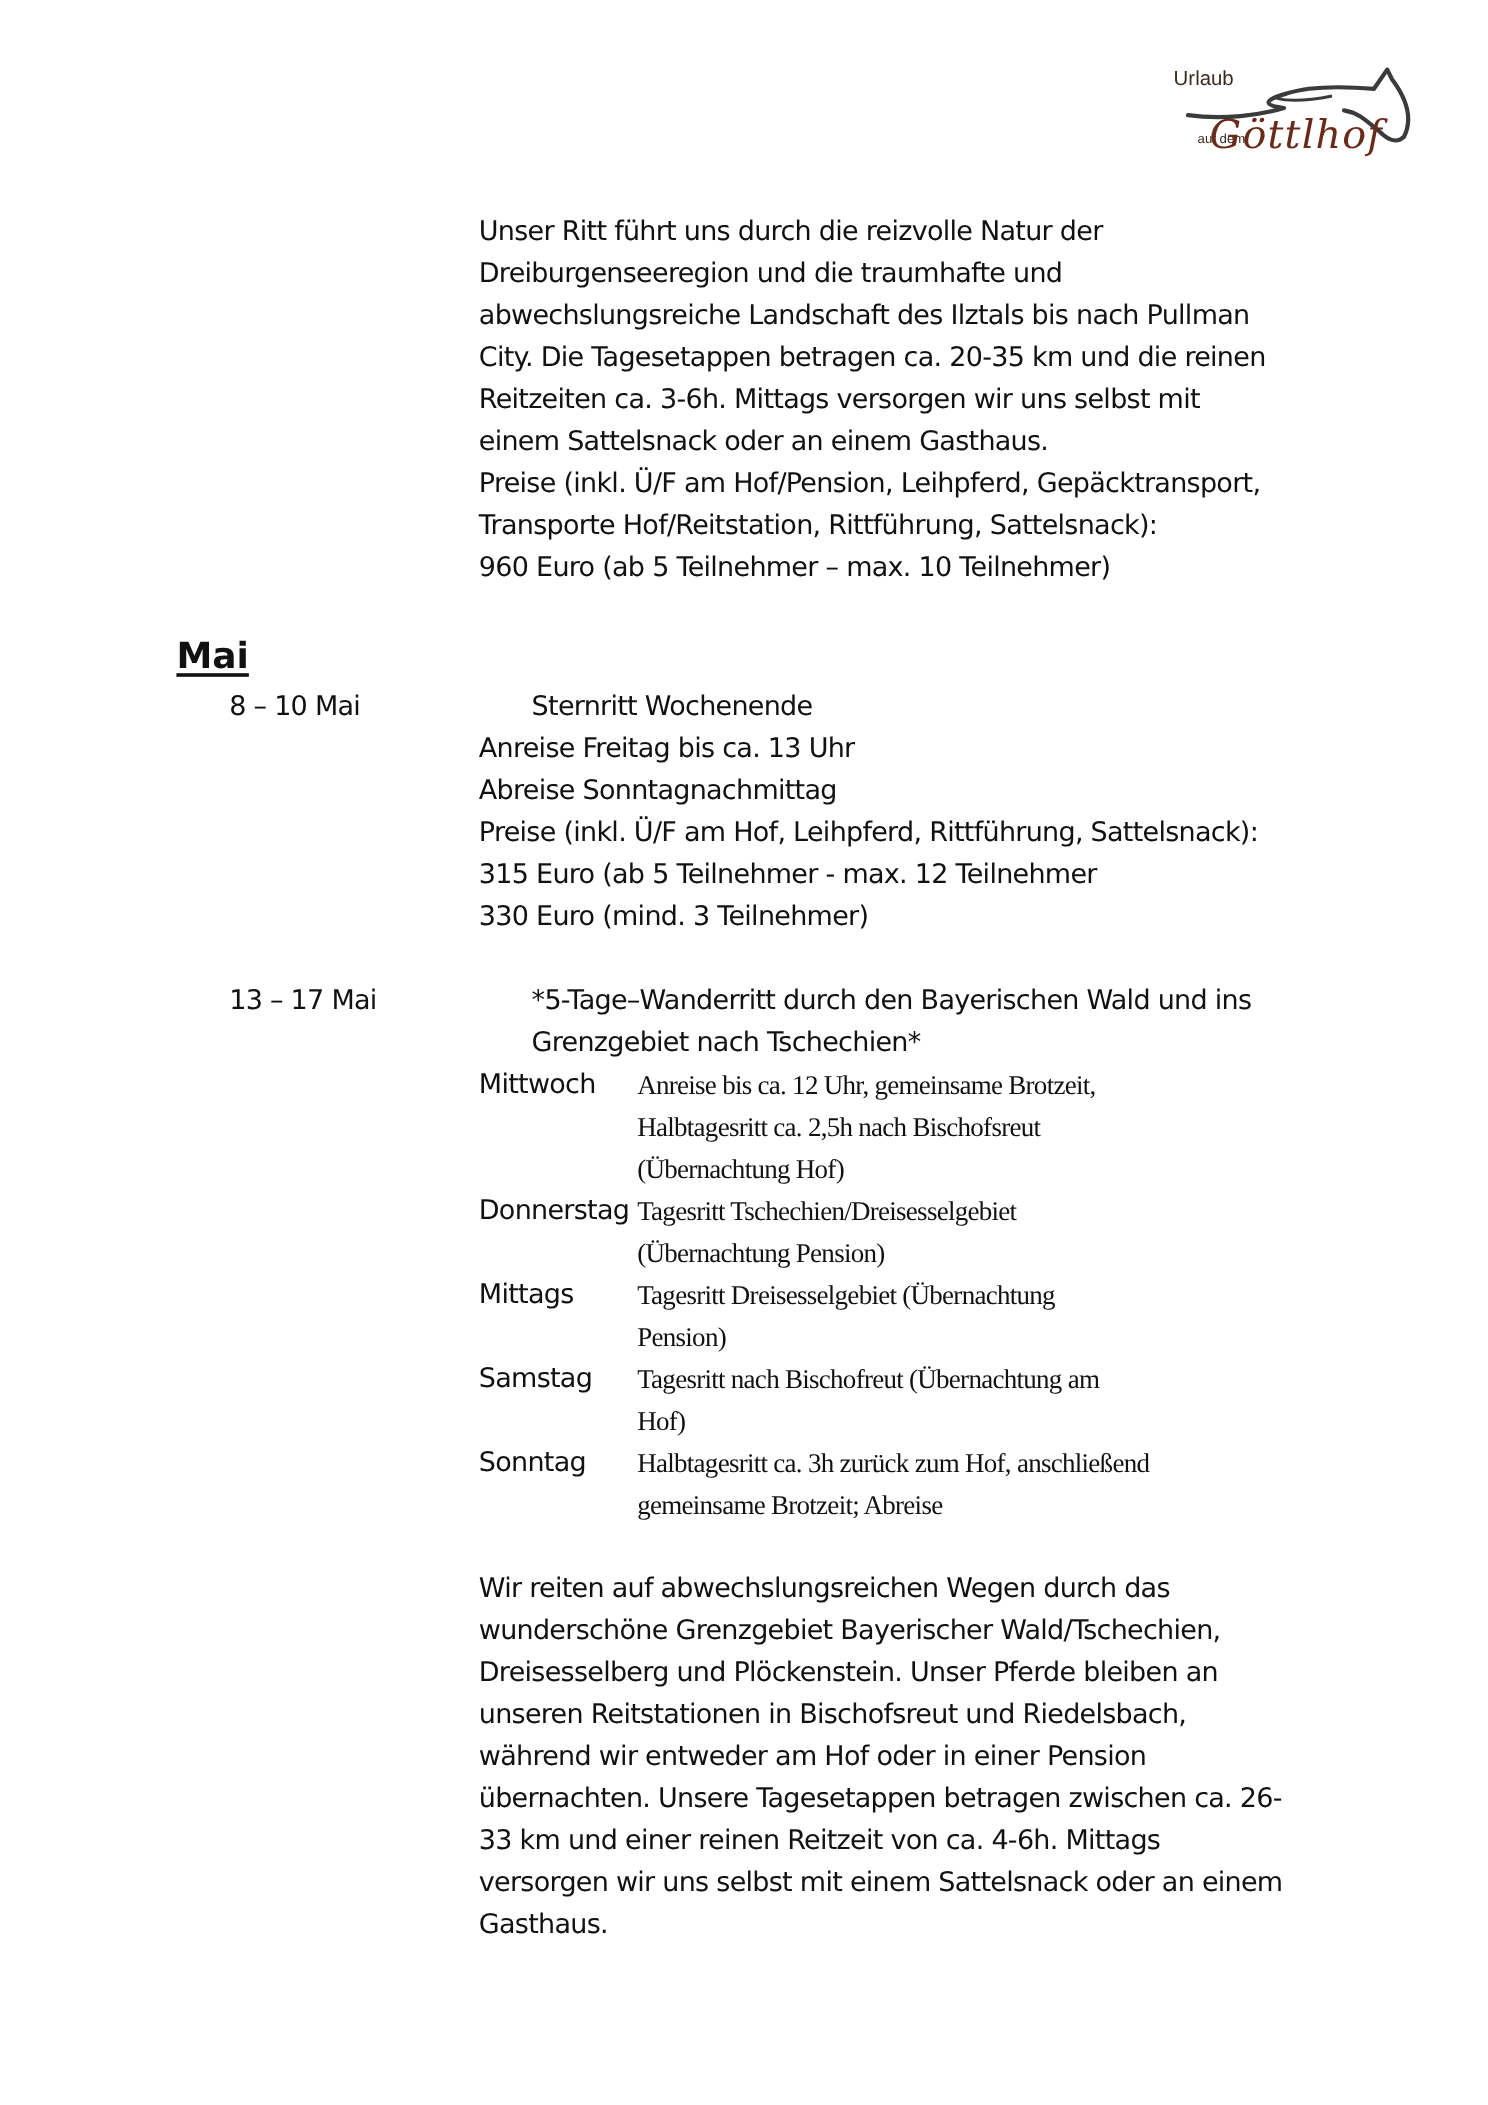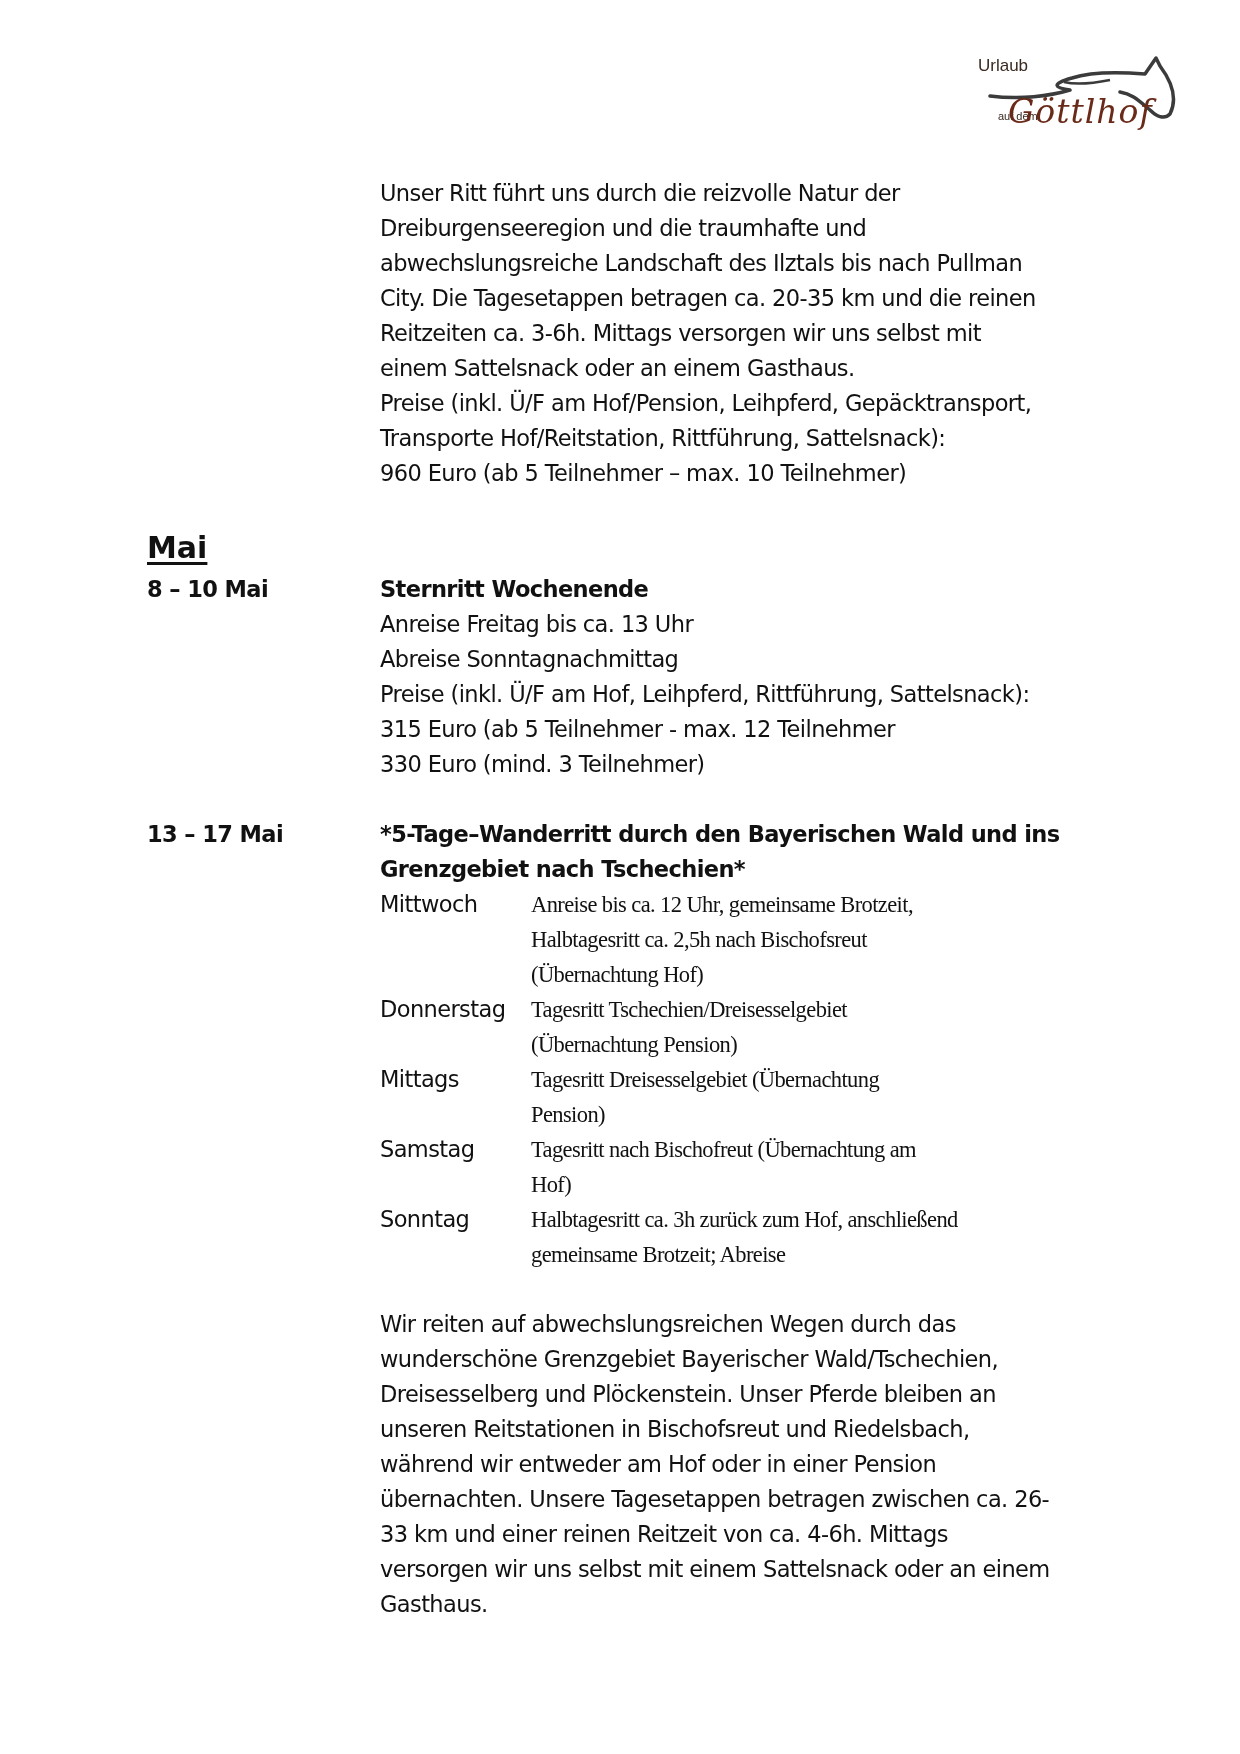--- a/index.html
+++ b/index.html
@@ -9,27 +9,27 @@
   }
   .logo {
     position: absolute; left: 960px; top: 38px; width: 220px; height: 100px;
   }
   .logo .t1 { position: absolute; left: 18px; top: 18px; font-family: "Liberation Sans", sans-serif; font-size: 17px; color: #3a2a20; }
   .logo .t2 { position: absolute; left: 38px; top: 38px; font-family: "Liberation Sans", sans-serif; font-size: 11px; color: #3a2a20; margin-top: 34px; }
   .logo .t3 { position: absolute; left: 48px; top: 54px; font-family: "DejaVu Serif", serif; font-style: italic; font-size: 33px; color: #6a2a1a; letter-spacing: 1px; }
   .logo svg { position: absolute; left: 0; top: 0; }
 
   .line { position: absolute; font-size: 22.5px; line-height: 35px; white-space: nowrap; letter-spacing: -0.6px; }
-  .bold { font-weight: bold; }
+  .bold { font-weight: normal; margin-left: 44px; }
   .month {
     position: absolute; left: 147px; top: 530px; font-size: 30px; font-weight: bold;
     text-decoration: underline; text-underline-offset: 4px; text-decoration-thickness: 3px;
   }
   .c1 { left: 147px; }
-  .c2 { left: 380px; }
+  .c2 { left: 399px; }
   .c3 { left: 531px; font-family: Liberation Serif, serif; }
 </style>
 </head>
 <body>
 
 <div class="logo">
   <svg width="220" height="100" viewBox="0 0 220 100">
     <path d="M30 58 C60 62, 90 58, 110 52 C 95 50, 90 46, 112 40 C 130 34, 160 34, 185 36 L196 20 L200 28 C 212 44, 218 60, 210 76 C 204 82, 196 78, 190 72 C 178 62, 172 56, 160 54" fill="none" stroke="#3b3b3b" stroke-width="3.5" stroke-linecap="round" stroke-linejoin="round"></path>
     <path d="M104 44 C 120 48, 140 44, 150 42" fill="none" stroke="#3b3b3b" stroke-width="2.5"></path>
   </svg>

